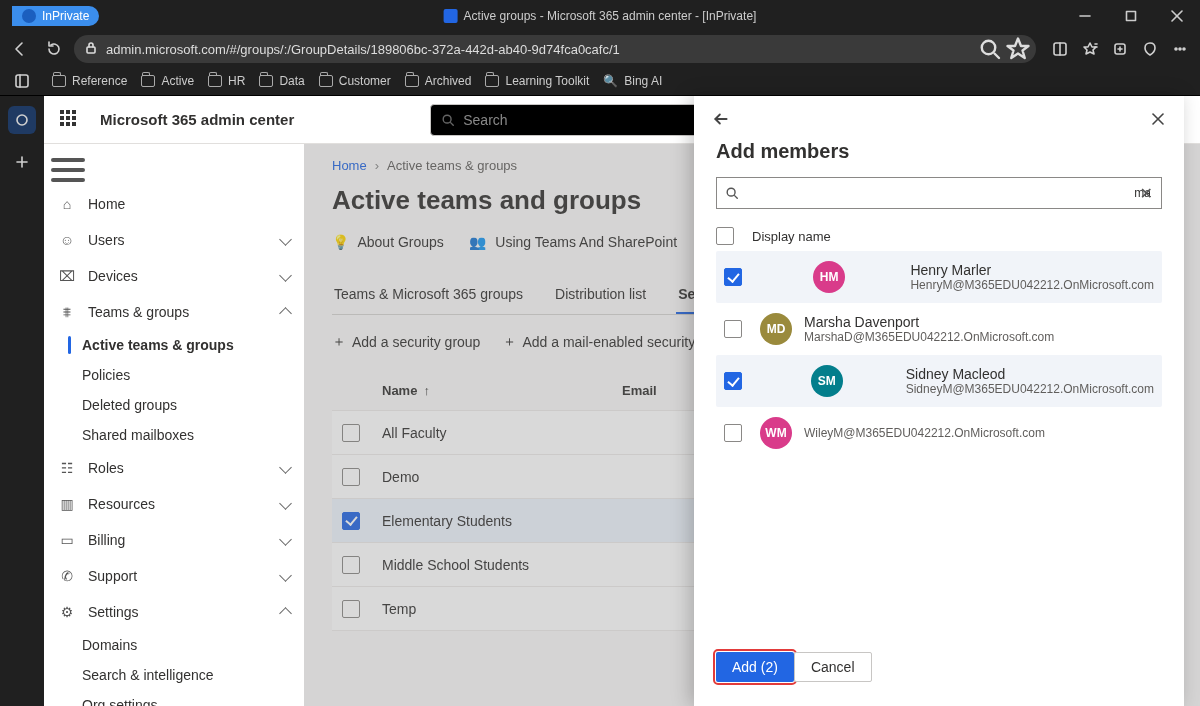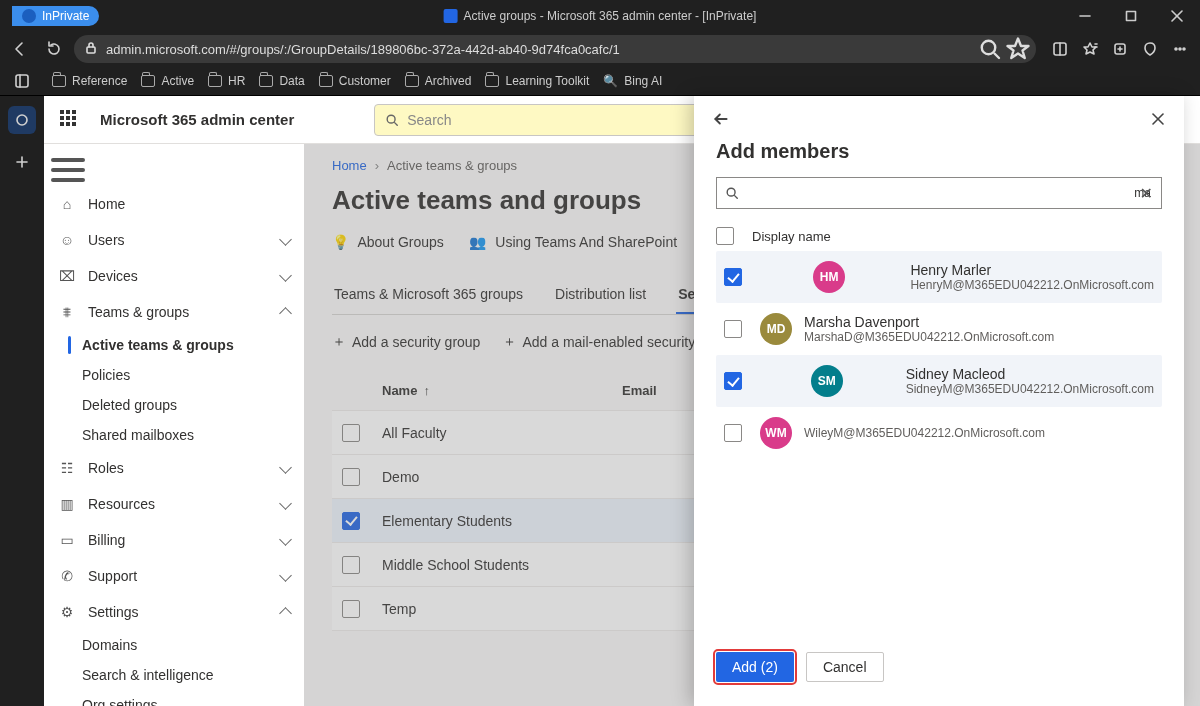--- a/index.html
+++ b/index.html
@@ -48,21 +48,21 @@
   .folder-ico::before{content:"";position:absolute;top:-4px;left:0;width:6px;height:3px;border:1.2px solid #aaa;border-bottom:none;border-radius:2px 2px 0 0;}
   .edge-side{position:absolute;left:0;top:96px;width:44px;bottom:0;background:var(--win-dark);display:flex;flex-direction:column;align-items:center;padding-top:10px;gap:14px;}
   .edge-side .chrome-ico{width:28px;height:28px;}
   .edge-side .chrome-ico.badge{position:relative;background:#1f3a63;border-radius:6px;}
   
   .page{position:absolute;left:44px;right:0;top:96px;bottom:0;background:#fff;}
   .m365-top{height:48px;background:#fff;border-bottom:1px solid var(--m365-border);display:flex;align-items:center;padding:0 16px;gap:20px;}
   .waffle{width:20px;height:20px;display:grid;grid-template-columns:repeat(3,4px);grid-template-rows:repeat(3,4px);gap:2px;}
   .waffle span{background:#333;width:4px;height:4px;}
   .suite-title{font-size:15px;font-weight:600;color:var(--m365-text);}
-  .suite-search{margin-left:60px;width:400px;height:32px;border:1px solid #c8c6c4;border-radius:4px;display:flex;align-items:center;padding:0 10px;background:#fef9c3;color:#666;font-size:14px;}
+  .suite-search{margin-left:116px;width:400px;height:32px;border:1px solid #c8c6c4;border-radius:4px;display:flex;align-items:center;padding:0 10px;background:#000000;color:#666;font-size:14px;}
   .suite-search svg{width:14px;height:14px;margin-right:8px;}
   .suite-right{margin-left:auto;display:flex;align-items:center;gap:18px;color:#555;}
   .suite-right .sico{width:18px;height:18px;display:flex;align-items:center;justify-content:center;}
   .avatar-ring{width:28px;height:28px;border:1px solid #888;border-radius:50%;display:flex;align-items:center;justify-content:center;font-size:13px;color:#444;}
   
   .content{position:absolute;top:48px;left:0;right:0;bottom:0;display:flex;background:#fff;}
   .leftnav{width:260px;border-right:none;background:#fff;padding-top:10px;overflow:hidden;}
   .nav-ham{width:40px;height:32px;display:flex;align-items:center;justify-content:center;color:#555;margin-left:4px;}
   .nav-item{display:flex;align-items:center;height:36px;padding:0 14px;color:var(--m365-text);font-size:14px;gap:12px;cursor:pointer;position:relative;}
   .nav-item .nico{width:18px;text-align:center;color:#555;}
@@ -108,21 +108,21 @@
   .psearch .clr{position:absolute;right:8px;color:#555;}
   .p-colhead{display:flex;align-items:center;margin:18px 22px 6px;font-size:13px;color:var(--m365-text);}
   .p-colhead .ck{width:36px;}
   .plist{margin:0 22px;}
   .pmember{display:flex;align-items:center;height:52px;padding:0 8px;border-radius:2px;}
   .pmember.sel{background:#f1f4f9;justify-content:space-between;}
   .pmember .ck{width:36px;}
   .pavatar{width:32px;height:32px;border-radius:50%;display:flex;align-items:center;justify-content:center;color:#fff;font-size:12px;font-weight:600;margin-right:12px;}
   .pmember .info .n{font-size:14px;color:var(--m365-text);line-height:16px;}
   .pmember .info .e{font-size:12px;color:var(--m365-text2);line-height:14px;}
-  .pfoot{margin-top:auto;padding:16px 22px 24px;display:flex;gap:12px;}
+  .pfoot{margin-top:auto;padding:16px 22px 24px;display:flex;}
   .btn-primary{background:var(--m365-accent);color:#fff;border:none;padding:7px 16px;font-size:14px;border-radius:2px;cursor:pointer;outline:2px solid var(--red);outline-offset:1px;}
   .btn-secondary{background:#fff;color:var(--m365-text);border:1px solid #c8c6c4;padding:6px 16px;font-size:14px;border-radius:2px;cursor:pointer;}
   svg{stroke:currentColor;fill:none;stroke-width:1.6;stroke-linecap:round;stroke-linejoin:round;}
 </style>
 </head>
 <body>
 
 <div class="titlebar">
   <div class="inprivate-pill">
     <span>InPrivate</span>

